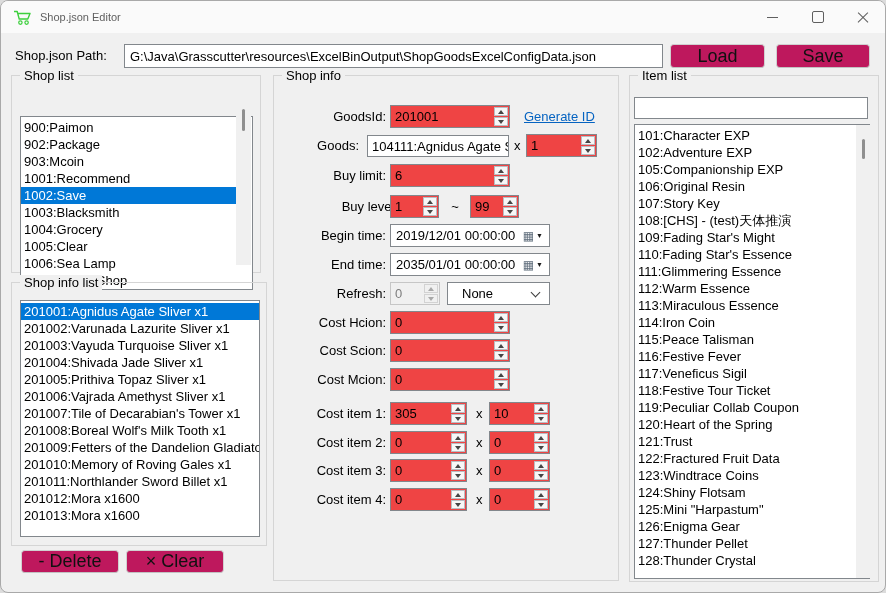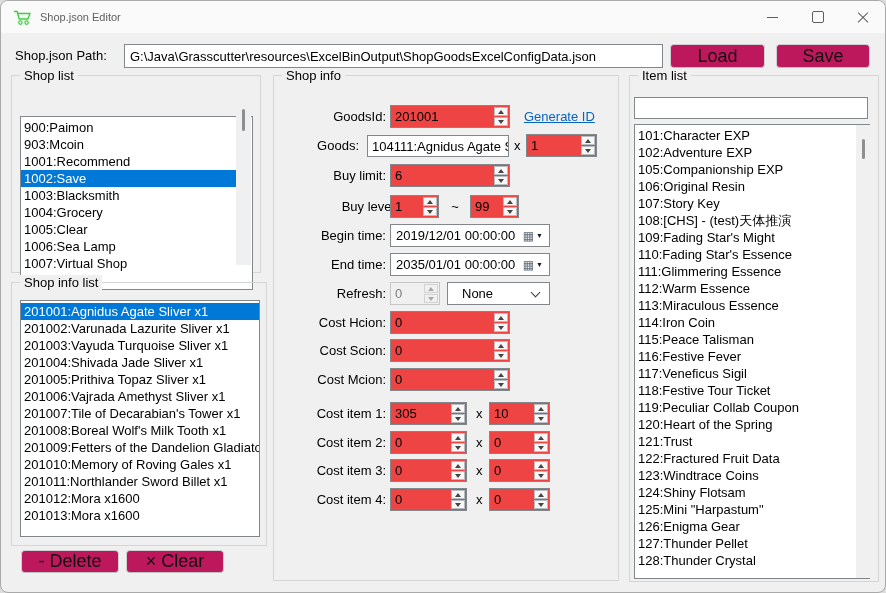--- a/index.html
+++ b/index.html
@@ -85,20 +85,21 @@
 
   <div class="flabel" style="left:14px;top:47px;text-align:left;">Shop.json Path:</div>
   <input class="tbox" style="left: 123px; top: 43px; width: 539px; height: 24px;" value="G:\Java\Grasscutter\resources\ExcelBinOutput\ShopGoodsExcelConfigData.json">
   <div class="btn" style="left:669px;top:43px;width:95px;height:24px;">Load</div>
   <div class="btn" style="left:775px;top:43px;width:94px;height:24px;">Save</div>
 
   <div class="groupbox" style="left:10px;top:74px;width:250px;height:198px;">
     <span class="gb-label">Shop list</span>
     <div class="listbox has-sb" style="left:8px;top:16px;width:233px;height:174px;margin-top:24px;">
         <div class="list-item">900:Paimon</div>
+        <div class="list-item">902:Package</div>
         <div class="list-item">903:Mcoin</div>
         <div class="list-item">1001:Recommend</div>
         <div class="list-item selected">1002:Save</div>
         <div class="list-item">1003:Blacksmith</div>
         <div class="list-item">1004:Grocery</div>
         <div class="list-item">1005:Clear</div>
         <div class="list-item">1006:Sea Lamp</div>
         <div class="list-item">1007:Virtual Shop</div>
       </div>
     <div class="sb-track" style="top:17px;right:9px;height:172px;">

